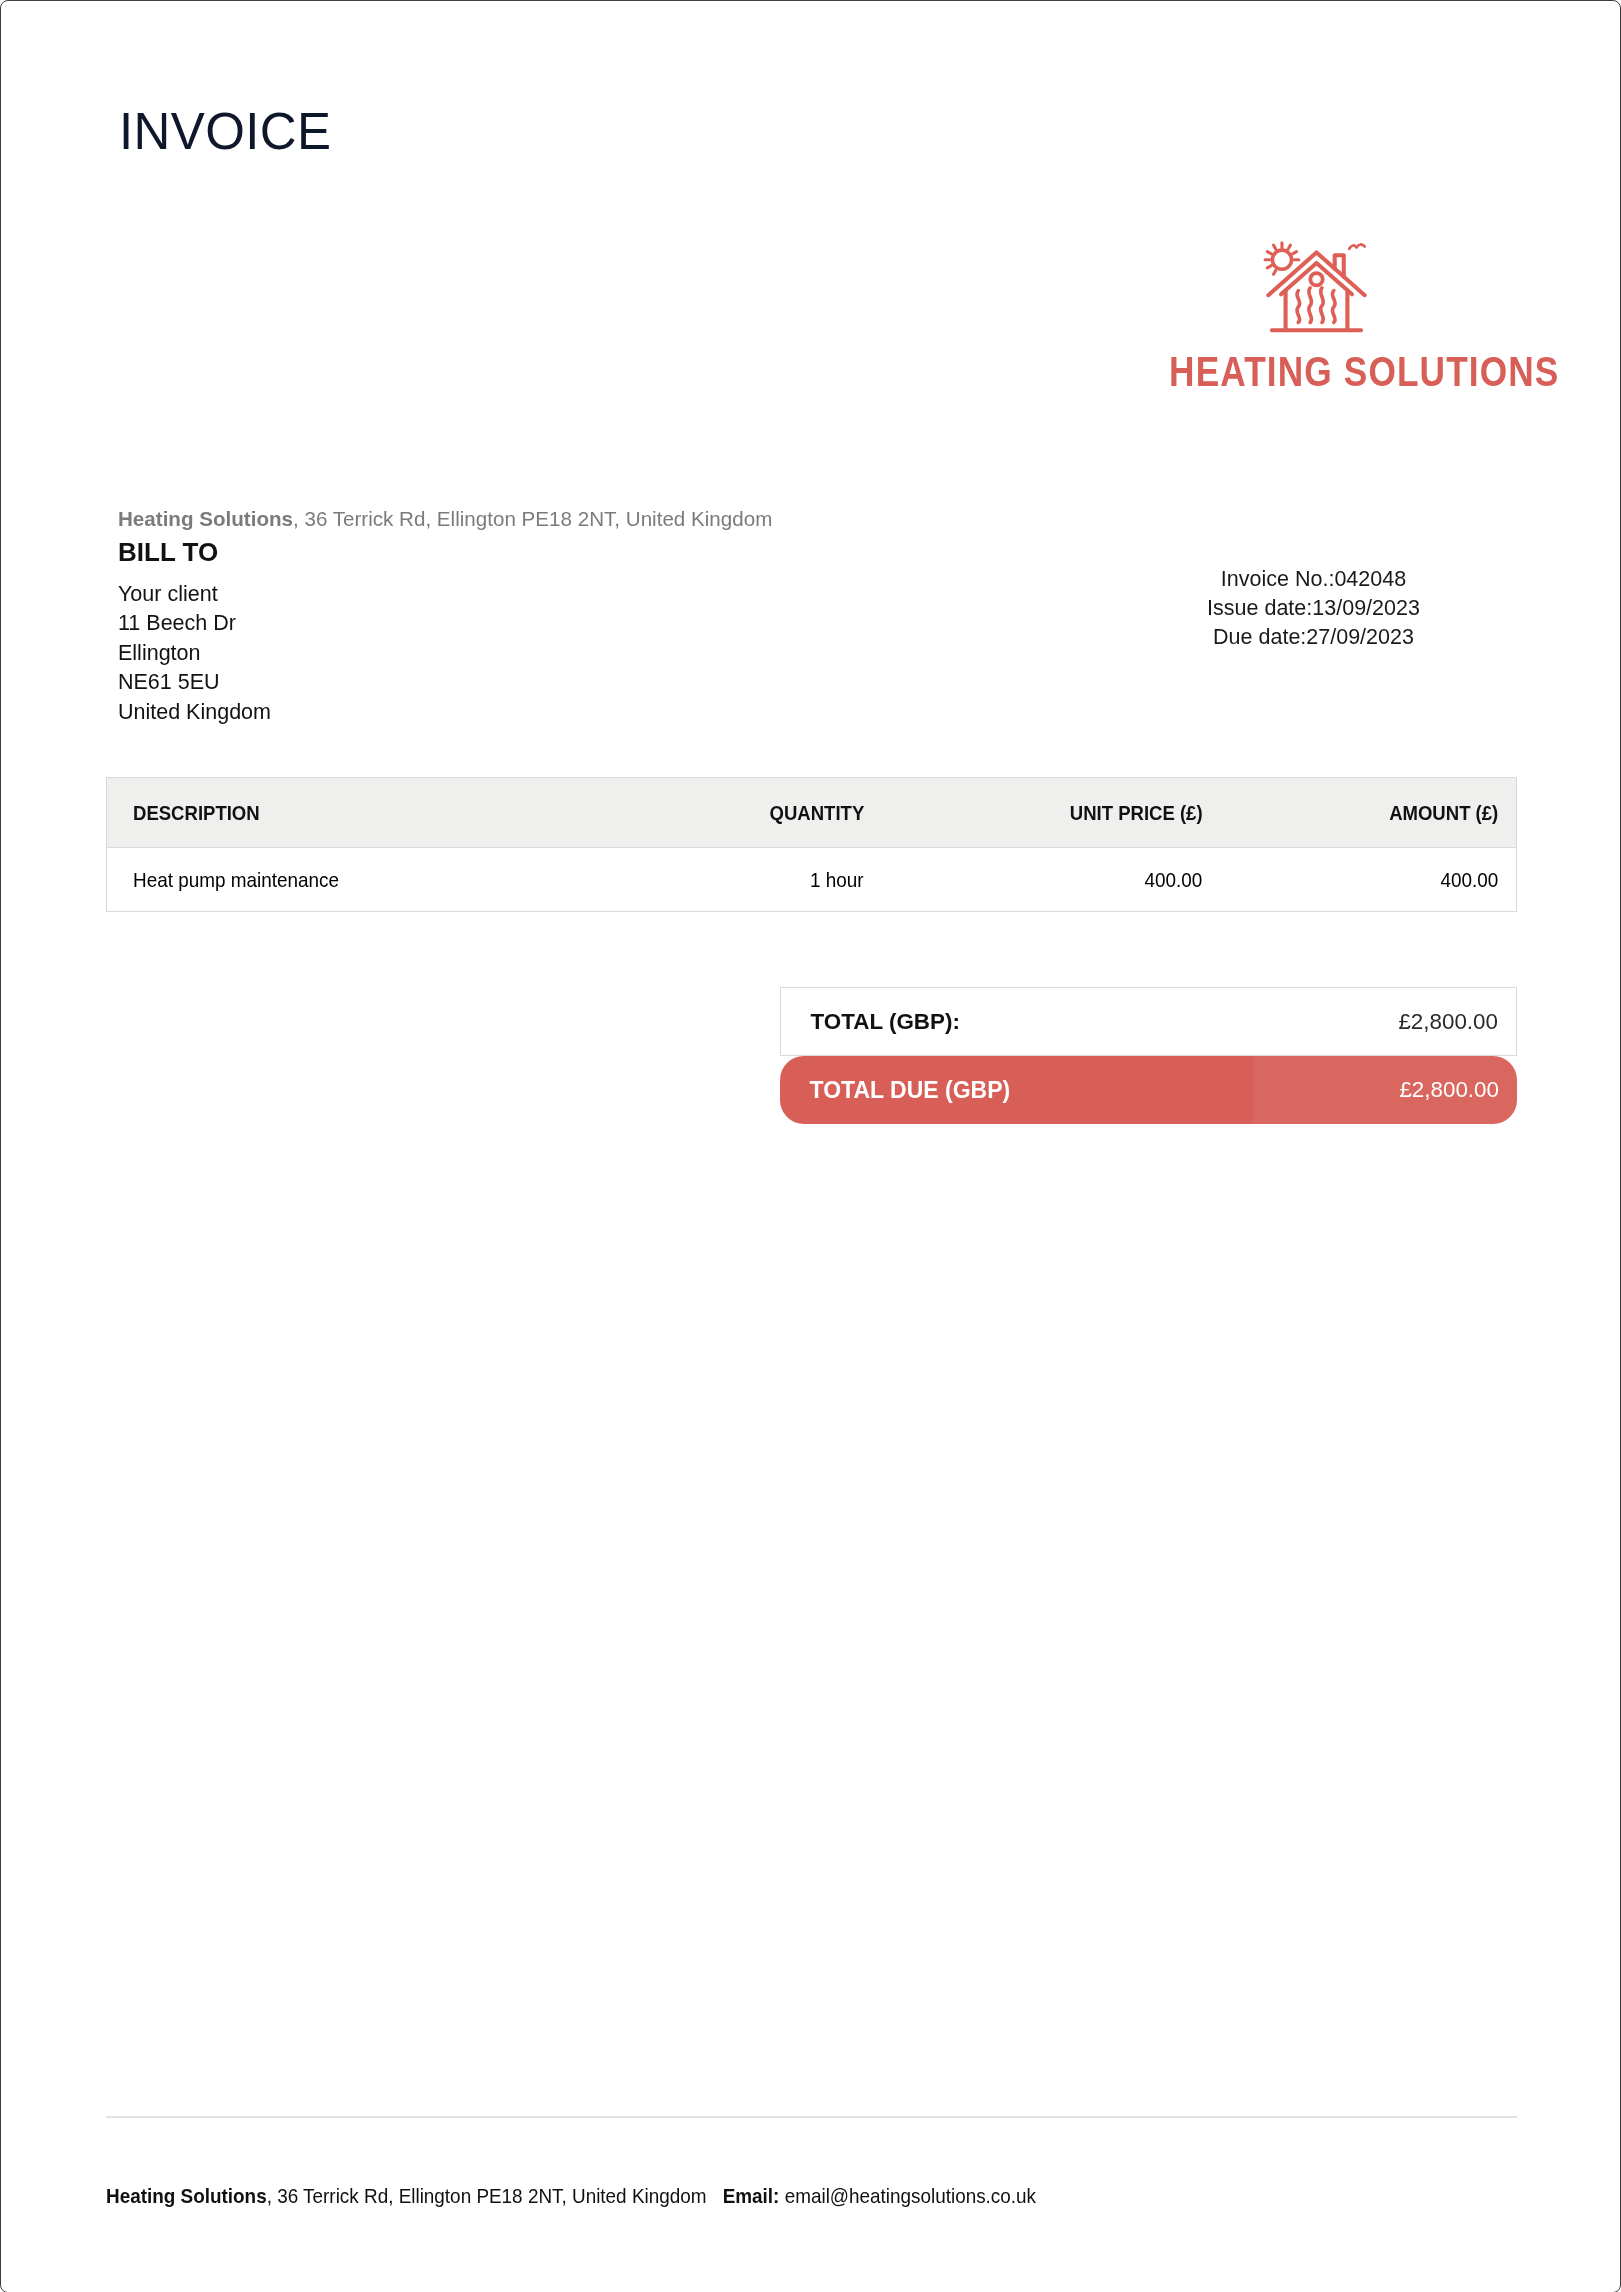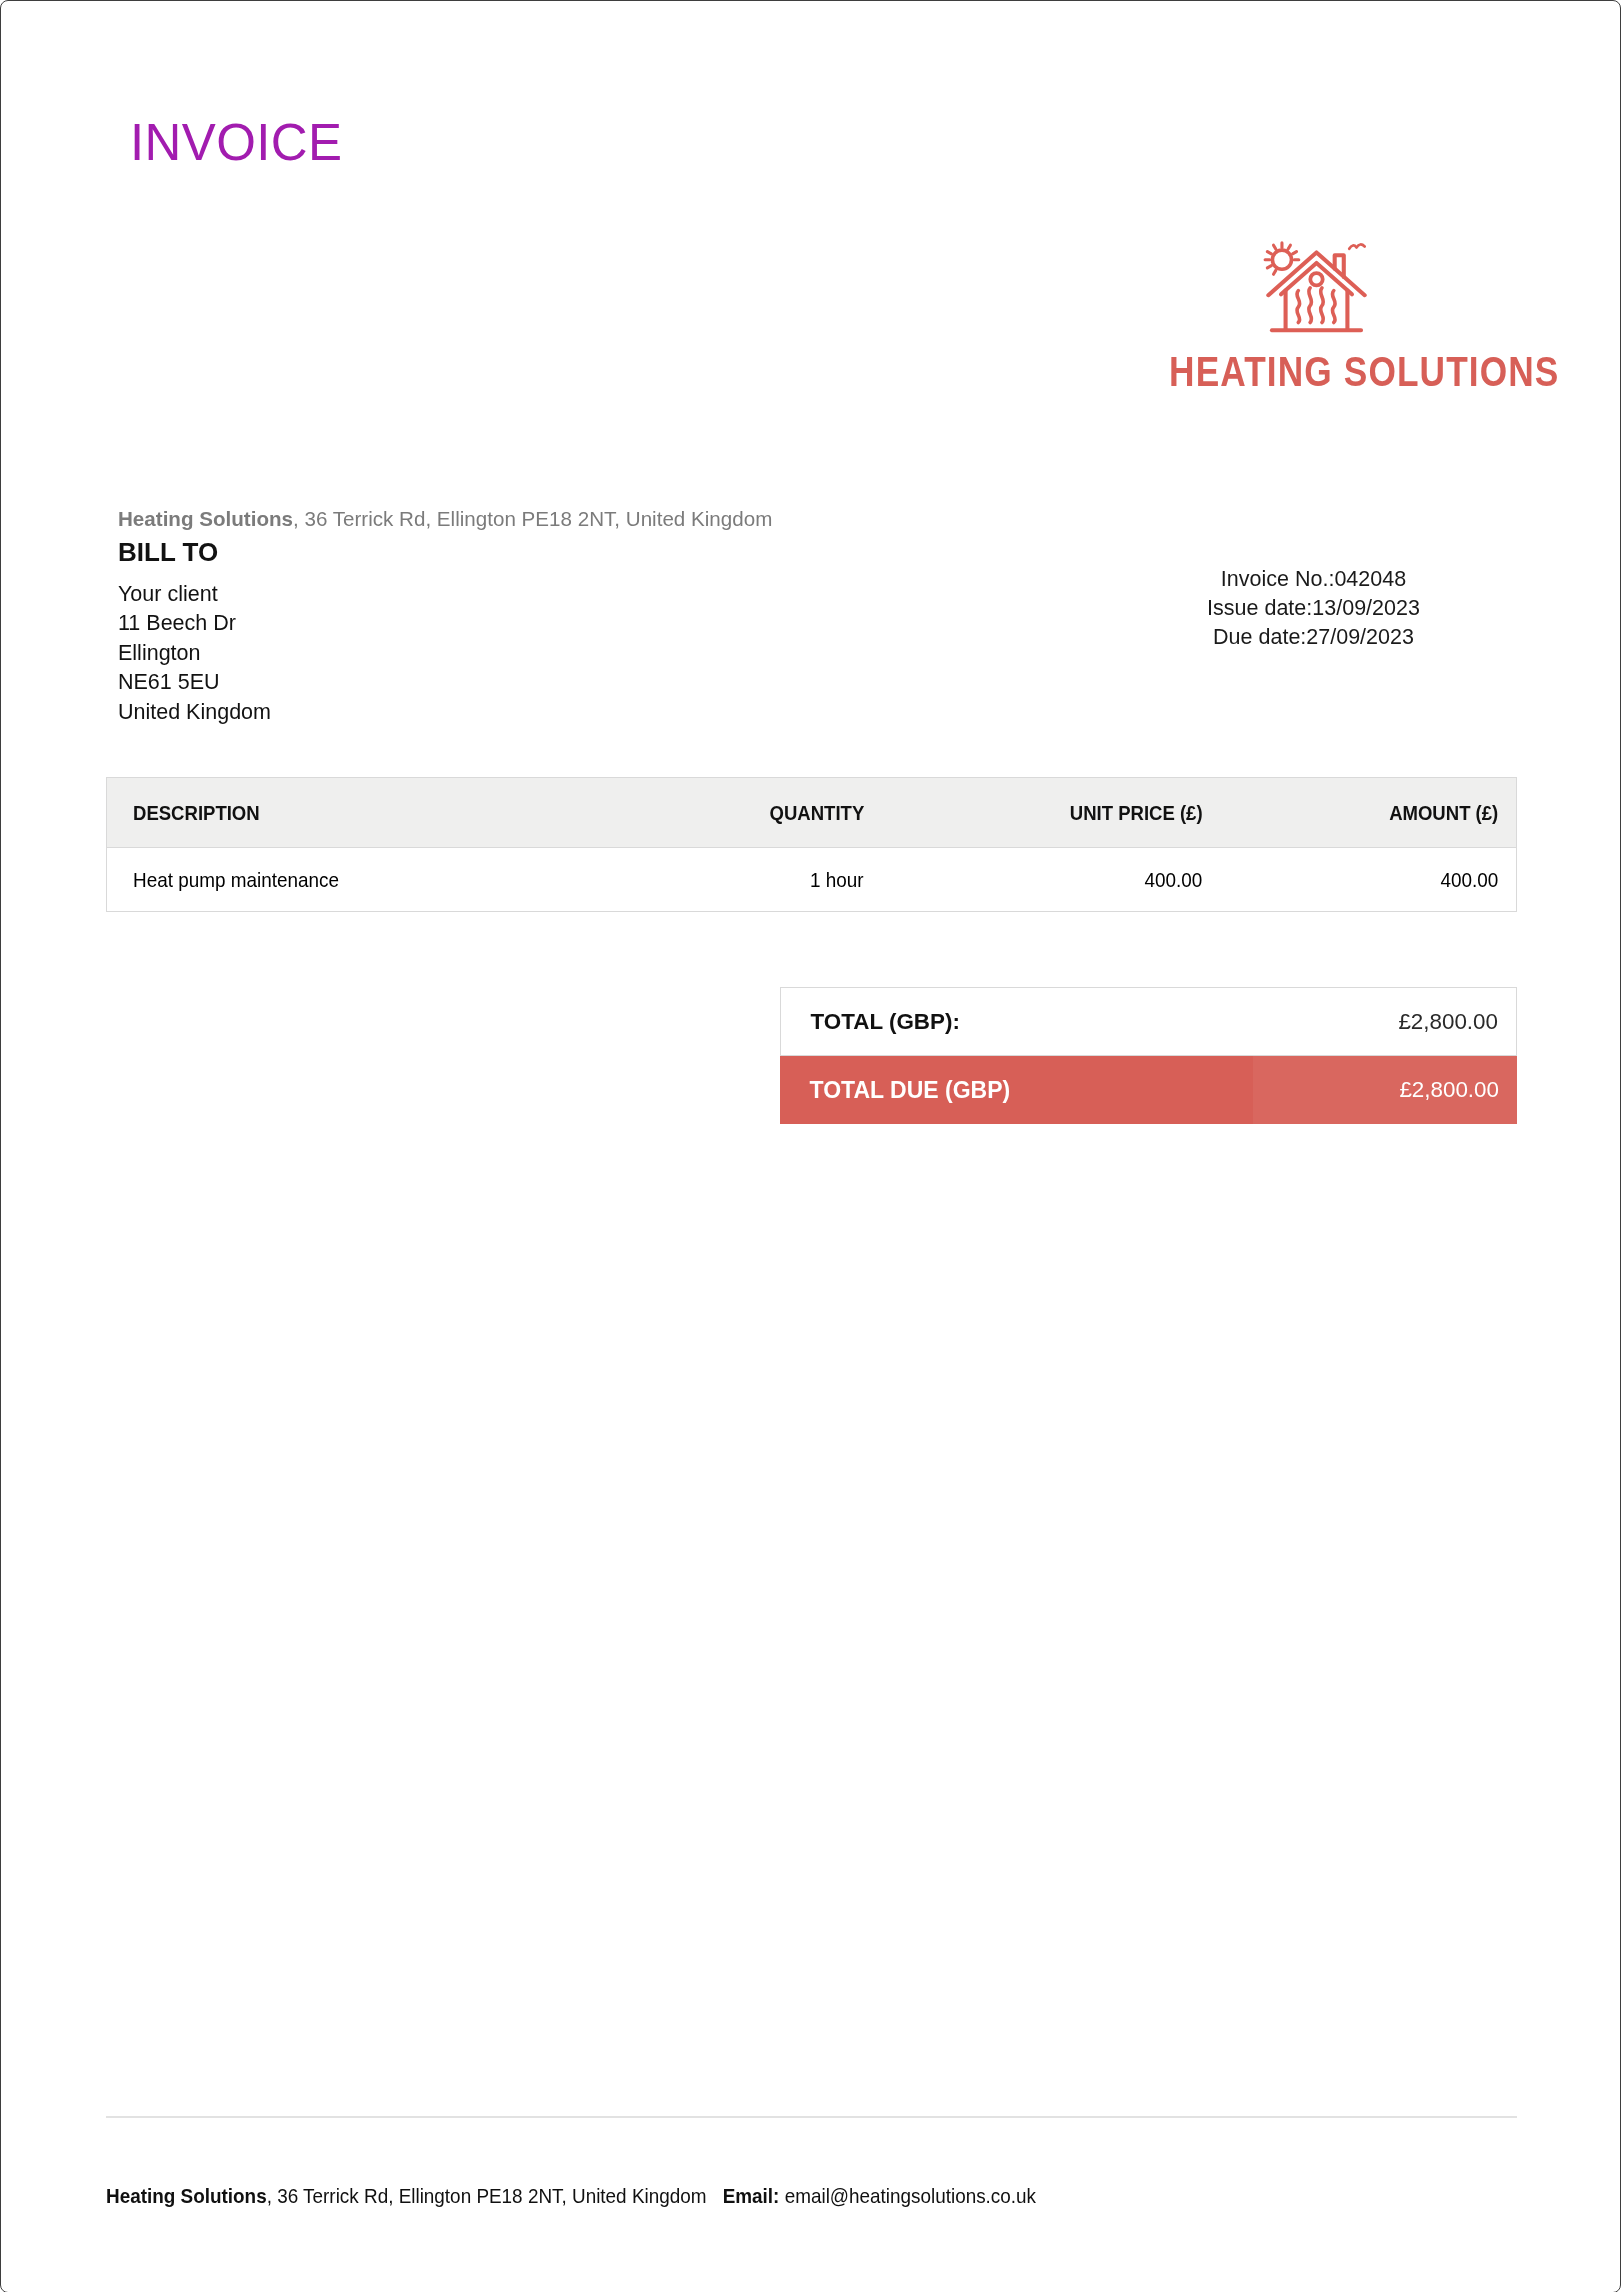--- a/index.html
+++ b/index.html
@@ -5,22 +5,22 @@
   html,body { margin:0; padding:0; background:#ffffff; }
   .page {
     position:relative; box-sizing:border-box;
     width:1621px; height:2293px;
     background:#ffffff;
     border:1.8px solid #3e3e3e; border-radius:8px;
     font-family:"Liberation Sans","DejaVu Sans",sans-serif;
     color:#1a1a1a; overflow:hidden;
   }
   .title {
-    position:absolute; top:100px; left:117px; margin:12px;
-    font-size:51px; font-weight:400; letter-spacing:0.4px; color:#a21caf;
+    position:absolute; top:100px; left:117px; margin:1px;
+    font-size:51px; font-weight:400; letter-spacing:0.4px; color:#0f172a;
   }
   
   .logo { position:absolute; top:236px; right:128px; width:351px; text-align:center; }
   .logo svg { display:block; margin:0 auto 10.7px auto; width:111px; height:100px; }
   .logo-text {
     font-size:42px; font-weight:700; white-space:nowrap;
     color:#d75f57; letter-spacing:1.3px;
     transform:scaleX(.84); transform-origin:50% 50%;
   }
   
@@ -45,21 +45,21 @@
   table.items th.r, table.items td.r { text-align:right; padding-right:18px; }
   .cond { display:inline-block; transform:scaleX(.9); }
   .ol { transform-origin:0 50%; }
   .or { transform-origin:100% 50%; }
   
   .totals { position:absolute; top:986px; left:779px; width:737px; }
   .trow { box-sizing:border-box; display:flex; justify-content:space-between; align-items:center; padding:0 18px 0 29.6px; }
   .trow.white { height:69px; border:1.8px solid #d9d9d9; background:#fff; }
   .trow.white .tlabel { font-weight:700; font-size:22.4px; color:#111; }
   .trow.white .tvalue { font-size:22.4px; color:#2a2a2a; }
-  .trow.due { height:68px; background:#d75f57; color:#fff; position:relative; }
+  .trow.due { height:68px; background:#d75f57; color:#fff; position:relative;border-radius:24px; }
   .trow.due::after { content:""; position:absolute; left:473px; top:0; bottom:0; right:0; background:rgba(255,255,255,.05); }
   .trow.due .tlabel { font-weight:700; font-size:23px; position:relative; z-index:1; }
   .trow.due .tvalue { font-size:22.4px; color:#fff; position:relative; z-index:1; }
   
   .footer-rule { position:absolute; top:2115px; left:105px; width:1411px; height:1.8px; background:#e2e2e2; }
   .footer-text { position:absolute; top:2183px; left:105px; font-size:21px; color:#101010; white-space:nowrap; }
   .footer-text .b { font-weight:700; }
   .footer-text .email-label { margin-left:18px; }
 </style>
 </head>

